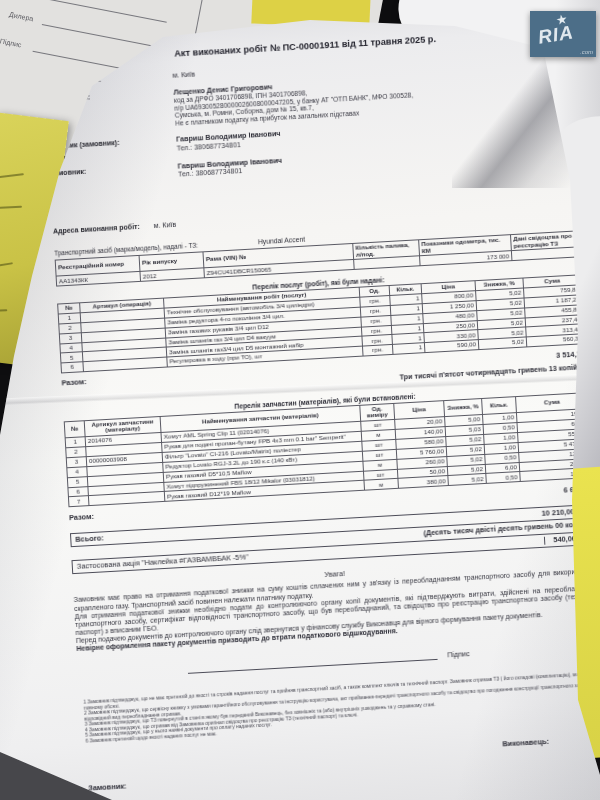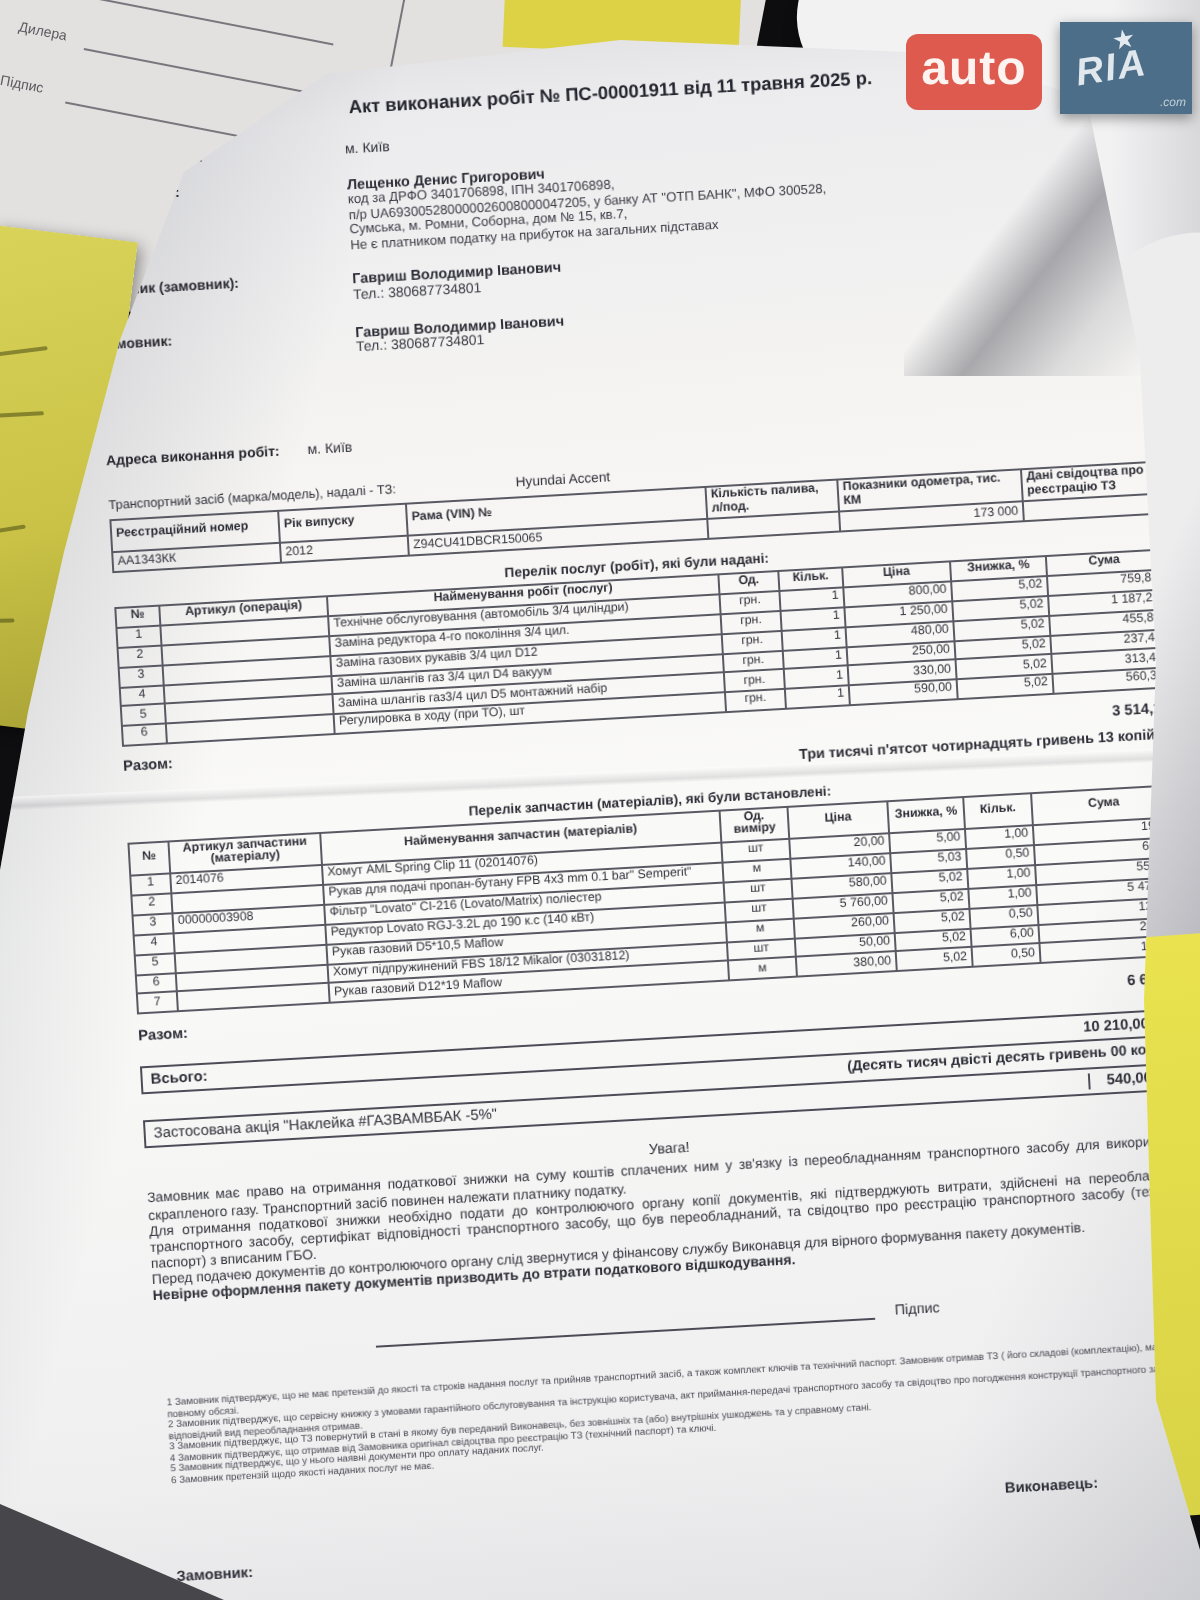--- a/index.html
+++ b/index.html
@@ -477,19 +477,18 @@
 
     </div>
 
     <div style="margin-top:20px;margin-left:420px;font-weight:bold;font-size:7.4px;">Виконавець:</div>
     <div style="margin-top:12px;margin-left:4px;font-weight:bold;font-size:7.4px;">Замовник:</div>
 
   </div>
 </div>
 
 <div class="logo">
-  <div class="logo-auto">auto</div>
   <div class="logo-ria">
     <span class="star">★</span>
     <span class="ria">RIA</span>
     <span class="tld">.com</span>
   </div>
 </div>
 
 </body></html>

